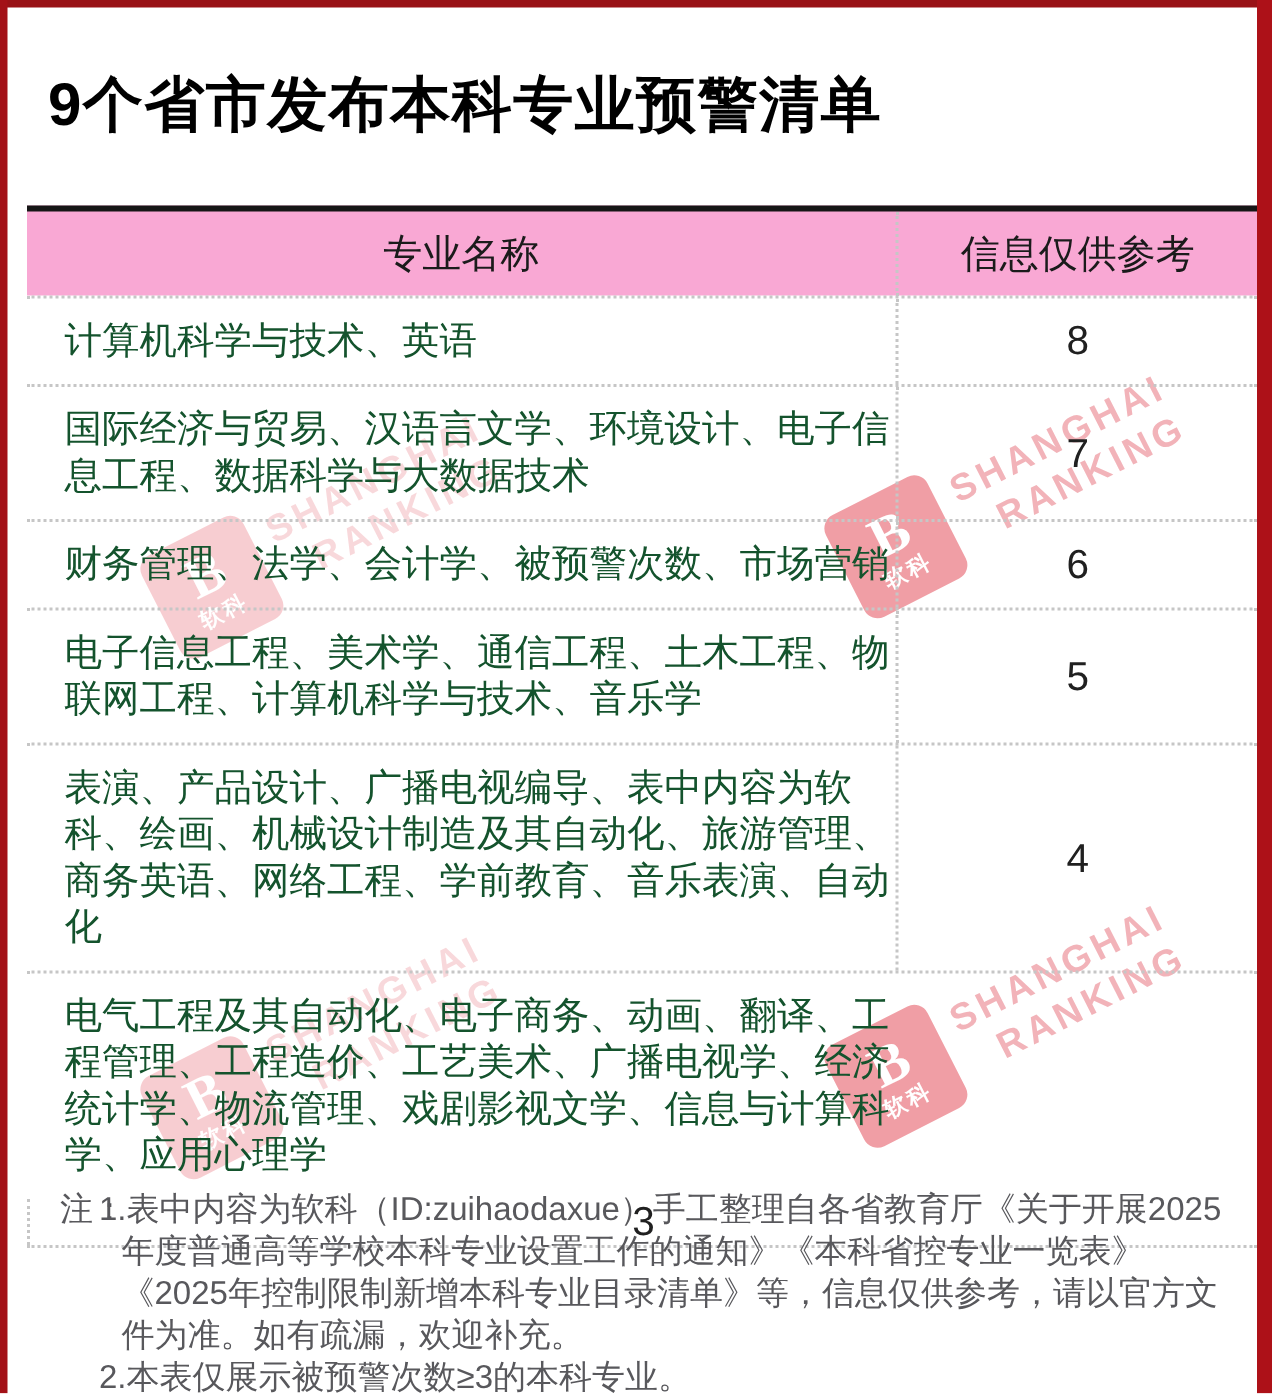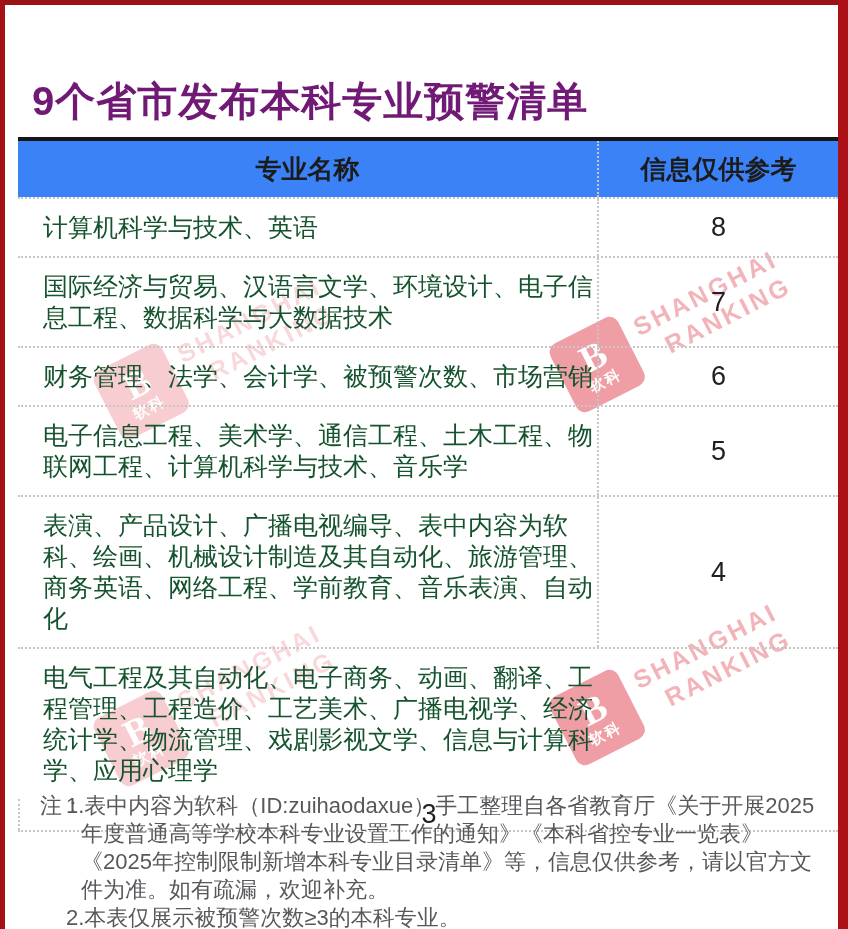--- a/index.html
+++ b/index.html
@@ -13,31 +13,30 @@
 
   
   .edge { position:absolute; background:#a31117; z-index:5; }
   .edge-top { left:0; top:0; width:848px; height:5px; background:#991216; }
   .edge-left { left:0; top:0; width:5px; height:929px; }
   .edge-right { left:838px; top:0; width:10px; height:929px; background:#ad1118; }
 
   
   .title {
     position:absolute; left:32px; top:42px; width:780px;
-    font-size:40px; font-weight:900; letter-spacing:1px; color:#701a75;
+    font-size:40px; font-weight:900; letter-spacing:1px; color:#000000;
     z-index:2;
-    margin-top:32px;
   }
 
   
   .table { position:absolute; left:18px; top:137px; width:820px; z-index:1; }
   .thead {
-    display:flex; height:60px; background:#3b82f6;
+    display:flex; height:60px; background:#f9a8d4;
     border-top:4px solid #161616;
-    font-weight:700; font-size:26px; color:#1b1b1b;
+    font-weight:400; font-size:26px; color:#1b1b1b;
   }
   .th { display:flex; align-items:center; justify-content:center; }
   .th-name { width:579px; }
   .th-count { flex:1; border-left:2px dotted #c6c6c6; }
   .trow { display:flex; border-top:2px dotted #c6c6c6; }
   .trow:last-child { border-bottom:2px dotted #c6c6c6;flex-direction:column; }
   .td-name {
     width:579px; padding:13px 0 13px 25px;
     font-size:25px; line-height:31px; font-weight:500; color:#14532d;
   }

